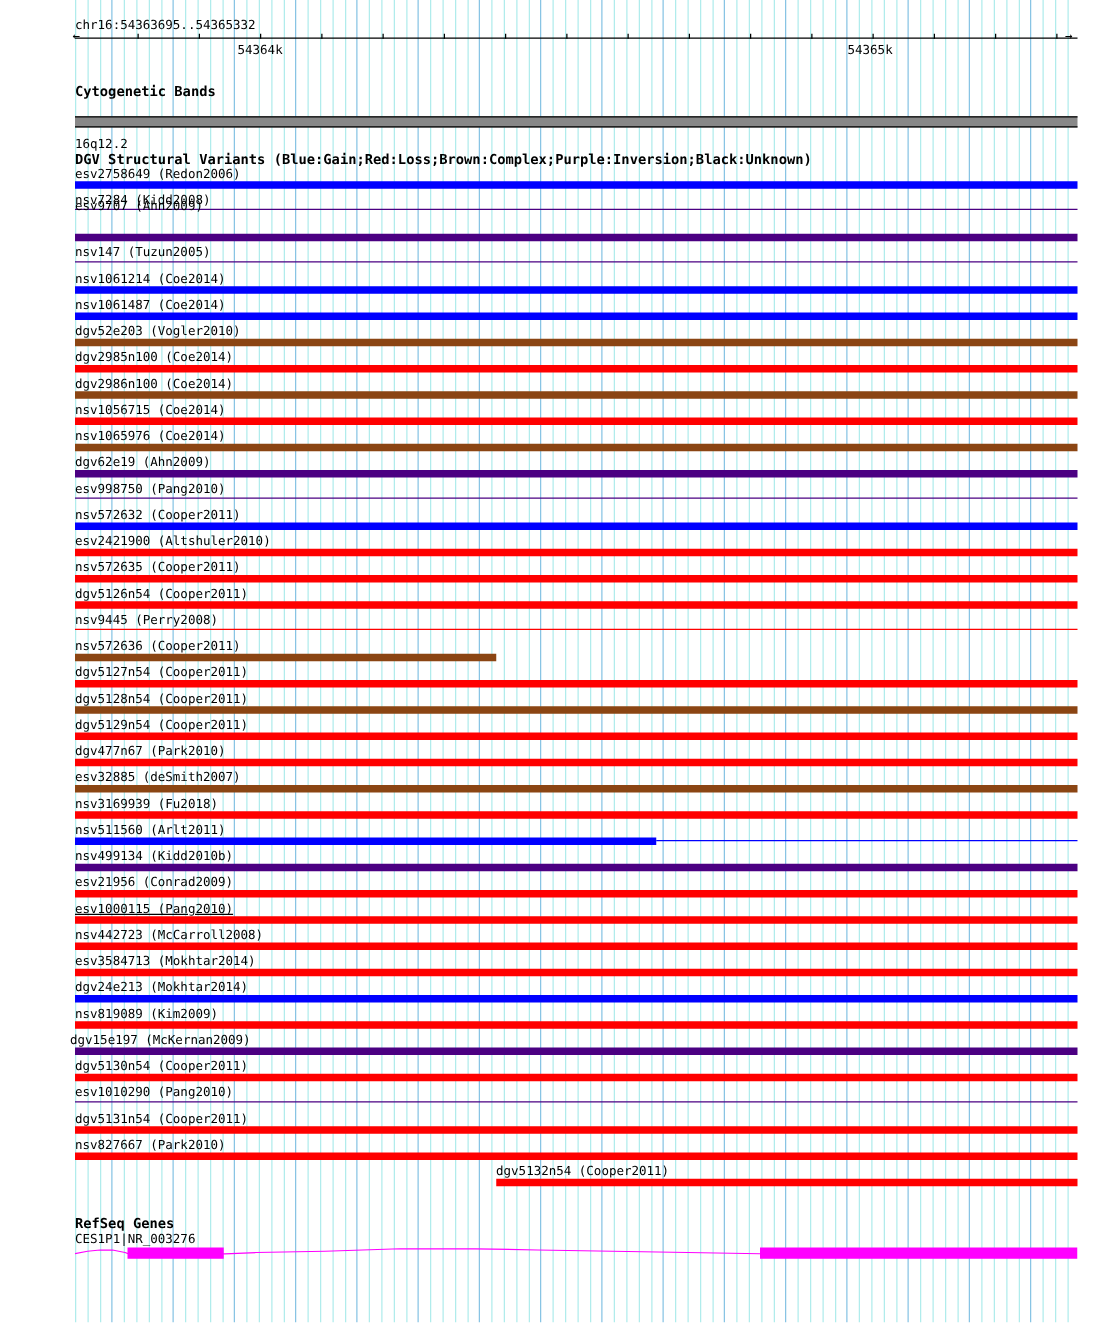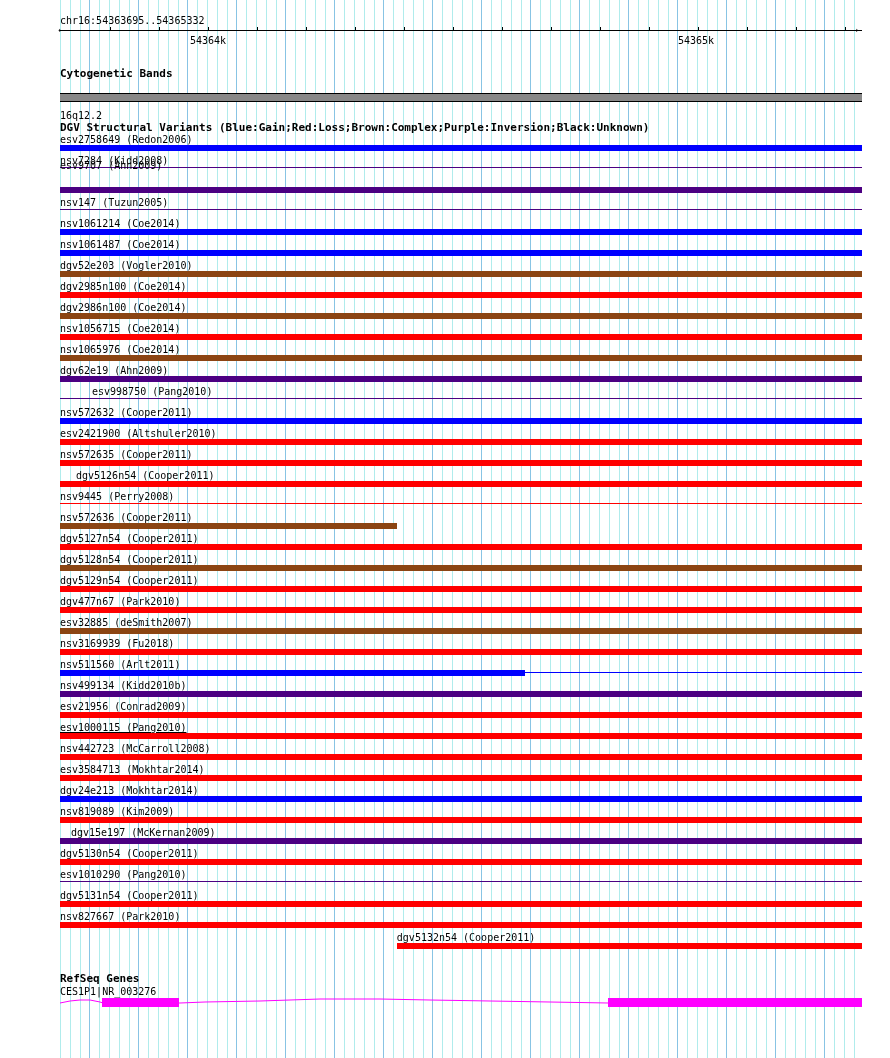--- a/index.html
+++ b/index.html
@@ -151,29 +151,29 @@
     <div class="txt" style="left: 60px; top: 281px;">dgv2985n100 (Coe2014)</div>
     <div class="bar" style="left: 60px; top: 292px; width: 802px; background: rgb(255, 0, 0);"></div>
     <div class="txt" style="left: 60px; top: 302px;">dgv2986n100 (Coe2014)</div>
     <div class="bar" style="left: 60px; top: 313px; width: 802px; background: rgb(139, 69, 19);"></div>
     <div class="txt" style="left: 60px; top: 323px;">nsv1056715 (Coe2014)</div>
     <div class="bar" style="left: 60px; top: 334px; width: 802px; background: rgb(255, 0, 0);"></div>
     <div class="txt" style="left: 60px; top: 344px;">nsv1065976 (Coe2014)</div>
     <div class="bar" style="left: 60px; top: 355px; width: 802px; background: rgb(139, 69, 19);"></div>
     <div class="txt" style="left: 60px; top: 365px;">dgv62e19 (Ahn2009)</div>
     <div class="bar" style="left: 60px; top: 376px; width: 802px; background: rgb(75, 0, 130);"></div>
-    <div class="txt" style="left: 60px; top: 386px; padding-left: 32px;">esv998750 (Pang2010)</div>
+    <div class="txt" style="left: 60px; top: 386px;">esv998750 (Pang2010)</div>
     <div class="thin" style="left: 60px; top: 398px; width: 802px; background: rgb(75, 0, 130);"></div>
     <div class="txt" style="left: 60px; top: 407px;">nsv572632 (Cooper2011)</div>
     <div class="bar" style="left: 60px; top: 418px; width: 802px; background: rgb(0, 0, 255);"></div>
     <div class="txt" style="left: 60px; top: 428px;">esv2421900 (Altshuler2010)</div>
     <div class="bar" style="left: 60px; top: 439px; width: 802px; background: rgb(255, 0, 0);"></div>
     <div class="txt" style="left: 60px; top: 449px;">nsv572635 (Cooper2011)</div>
     <div class="bar" style="left: 60px; top: 460px; width: 802px; background: rgb(255, 0, 0);"></div>
-    <div class="txt" style="left: 60px; top: 470px; padding-left: 16px;">dgv5126n54 (Cooper2011)</div>
+    <div class="txt" style="left: 60px; top: 470px;">dgv5126n54 (Cooper2011)</div>
     <div class="bar" style="left: 60px; top: 481px; width: 802px; background: rgb(255, 0, 0);"></div>
     <div class="txt" style="left: 60px; top: 491px;">nsv9445 (Perry2008)</div>
     <div class="thin" style="left: 60px; top: 503px; width: 802px; background: rgb(255, 0, 0);"></div>
     <div class="txt" style="left: 60px; top: 512px;">nsv572636 (Cooper2011)</div>
     <div class="bar" style="left: 60px; top: 523px; width: 336.84px; background: rgb(139, 69, 19);"></div>
     <div class="txt" style="left: 60px; top: 533px;">dgv5127n54 (Cooper2011)</div>
     <div class="bar" style="left: 60px; top: 544px; width: 802px; background: rgb(255, 0, 0);"></div>
     <div class="txt" style="left: 60px; top: 554px;">dgv5128n54 (Cooper2011)</div>
     <div class="bar" style="left: 60px; top: 565px; width: 802px; background: rgb(139, 69, 19);"></div>
     <div class="txt" style="left: 60px; top: 575px;">dgv5129n54 (Cooper2011)</div>
@@ -194,21 +194,21 @@
     <div class="txt" style="left: 60px; top: 722px; text-decoration: underline;">esv1000115 (Pang2010)</div>
     <div class="bar" style="left: 60px; top: 733px; width: 802px; background: rgb(255, 0, 0);"></div>
     <div class="txt" style="left: 60px; top: 743px;">nsv442723 (McCarroll2008)</div>
     <div class="bar" style="left: 60px; top: 754px; width: 802px; background: rgb(255, 0, 0);"></div>
     <div class="txt" style="left: 60px; top: 764px;">esv3584713 (Mokhtar2014)</div>
     <div class="bar" style="left: 60px; top: 775px; width: 802px; background: rgb(255, 0, 0);"></div>
     <div class="txt" style="left: 60px; top: 785px;">dgv24e213 (Mokhtar2014)</div>
     <div class="bar" style="left: 60px; top: 796px; width: 802px; background: rgb(0, 0, 255);"></div>
     <div class="txt" style="left: 60px; top: 806px;">nsv819089 (Kim2009)</div>
     <div class="bar" style="left: 60px; top: 817px; width: 802px; background: rgb(255, 0, 0);"></div>
-    <div class="txt" style="left: 59px; top: 827px; padding-left: 12px;">dgv15e197 (McKernan2009)</div>
+    <div class="txt" style="left: 44px; top: 827px; padding-left: 12px;">dgv15e197 (McKernan2009)</div>
     <div class="bar" style="left: 60px; top: 838px; width: 802px; background: rgb(75, 0, 130);"></div>
     <div class="txt" style="left: 60px; top: 848px;">dgv5130n54 (Cooper2011)</div>
     <div class="bar" style="left: 60px; top: 859px; width: 802px; background: rgb(255, 0, 0);"></div>
     <div class="txt" style="left: 60px; top: 869px;">esv1010290 (Pang2010)</div>
     <div class="thin" style="left: 60px; top: 881px; width: 802px; background: rgb(75, 0, 130);"></div>
     <div class="txt" style="left: 60px; top: 890px;">dgv5131n54 (Cooper2011)</div>
     <div class="bar" style="left: 60px; top: 901px; width: 802px; background: rgb(255, 0, 0);"></div>
     <div class="txt" style="left: 60px; top: 911px;">nsv827667 (Park2010)</div>
     <div class="bar" style="left: 60px; top: 922px; width: 802px; background: rgb(255, 0, 0);"></div>
     <div class="txt" style="left: 396.84px; top: 932px;">dgv5132n54 (Cooper2011)</div>

